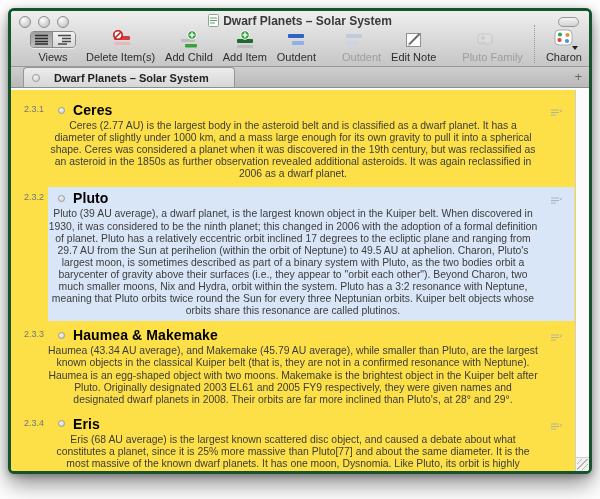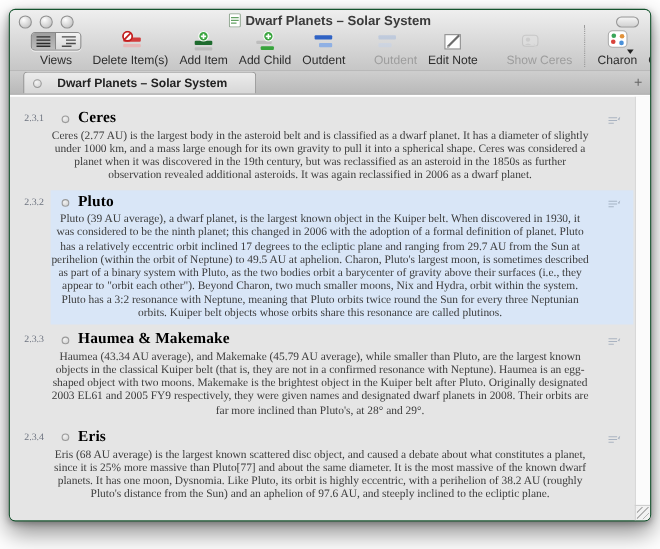--- a/index.html
+++ b/index.html
@@ -1,21 +1,21 @@
 <!DOCTYPE html>
 <html><head>
 <meta charset="utf-8">
 <style>
   * { margin:0; padding:0; box-sizing:border-box; }
   html,body { width:600px; height:499px; overflow:hidden; background:#fff;
               font-family:"Liberation Sans", sans-serif; }
 
   .window {
     position:absolute; left:8px; top:8px; width:584px; height:466px;
-    border-radius:6px; border:1px solid #14532d;
+    border-radius:6px; border:3px solid #14532d;
     box-shadow:0 10px 22px rgba(0,0,0,.45), 0 2px 6px rgba(0,0,0,.25);
     background:#fff; overflow:hidden;
   }
 
   
   .chrome {
     height:56px; background:linear-gradient(#efefef, #dcdcdc 45%, #c6c6c6);
     border-bottom:1px solid #9a9a9a; position:relative;
   }
   .titlebar { height:21px; position:relative; }
@@ -78,21 +78,21 @@
     background:linear-gradient(#ececec,#d7d7d7);
     border:1px solid #969696; border-bottom:none; border-radius:4px 4px 0 0;
     display:flex; align-items:center; padding-left:8px;
   }
   .tab-circle { width:8px; height:8px; border-radius:50%; border:1px solid #9a9a9a;
                 background:radial-gradient(circle at 35% 30%, #f4f4f4, #d0d0d0); margin-right:14px; }
   .tab-label { font-size:11px; font-weight:bold; color:#222; }
   .add-tab { position:absolute; right:7px; top:2px; font-size:13px; color:#666; }
 
   
-  .content { position:absolute; top:79px; left:0; right:0; bottom:0; background:#e5e5e5;font-family:Liberation Serif, serif; }
+  .content { position:absolute; top:79px; left:0; right:0; bottom:0; background:#fde047; }
   .scroll-strip {
     position:absolute; right:0; top:0; bottom:0; width:14px;
     background:#fbfbfb; border-left:1px solid #cfcfcf;
   }
   .resize-grip {
     position:absolute; right:0; bottom:0; width:14px; height:14px; background:#f2f2f2;
     border-left:1px solid #cfcfcf; border-top:1px solid #cfcfcf;
   }
   .resize-grip:before {
     content:""; position:absolute; inset:1px;
@@ -174,45 +174,45 @@
             <circle cx="8" cy="5" r="4.2" fill="#fff" stroke="#c21d1d" stroke-width="1.6"></circle>
             <line x1="5.2" y1="7.8" x2="10.8" y2="2.2" stroke="#c21d1d" stroke-width="1.6"></line>
           </svg>
         </div>
         <span class="lbl">Delete Item(s)</span>
       </div>
 
       <div class="tb-item">
         <div class="ic">
           <svg width="22" height="19" viewBox="0 0 22 19">
+            <rect x="3" y="9" width="14" height="3" rx="1" fill="#bdbdbd"></rect>
+            <rect x="7" y="14" width="12" height="3.5" rx="1" fill="#37a33c"></rect>
+            <circle cx="14" cy="5" r="4.3" fill="#37a33c" stroke="#fff" stroke-width="1"></circle>
+            <line x1="14" y1="2.6" x2="14" y2="7.4" stroke="#fff" stroke-width="1.5"></line>
+            <line x1="11.6" y1="5" x2="16.4" y2="5" stroke="#fff" stroke-width="1.5"></line>
+          </svg>
+        </div>
+        <span class="lbl">Add Child</span>
+      </div>
+
+      <div class="tb-item">
+        <div class="ic">
+          <svg width="22" height="19" viewBox="0 0 22 19">
             <rect x="3" y="9" width="16" height="4" rx="1" fill="#1e6b2e"></rect>
             <rect x="3" y="15" width="16" height="3" rx="1" fill="#bdbdbd"></rect>
             <circle cx="11" cy="5" r="4.3" fill="#37a33c" stroke="#fff" stroke-width="1"></circle>
             <line x1="11" y1="2.6" x2="11" y2="7.4" stroke="#fff" stroke-width="1.5"></line>
             <line x1="8.6" y1="5" x2="13.4" y2="5" stroke="#fff" stroke-width="1.5"></line>
           </svg>
         </div>
         <span class="lbl">Add Item</span>
       </div>
 
       <div class="tb-item">
         <div class="ic">
-          <svg width="22" height="19" viewBox="0 0 22 19">
-            <rect x="3" y="9" width="14" height="3" rx="1" fill="#bdbdbd"></rect>
-            <rect x="7" y="14" width="12" height="3.5" rx="1" fill="#37a33c"></rect>
-            <circle cx="14" cy="5" r="4.3" fill="#37a33c" stroke="#fff" stroke-width="1"></circle>
-            <line x1="14" y1="2.6" x2="14" y2="7.4" stroke="#fff" stroke-width="1.5"></line>
-            <line x1="11.6" y1="5" x2="16.4" y2="5" stroke="#fff" stroke-width="1.5"></line>
-          </svg>
-        </div>
-        <span class="lbl">Add Child</span>
-      </div>
-
-      <div class="tb-item">
-        <div class="ic">
           <svg width="20" height="16" viewBox="0 0 20 16">
             <rect x="2" y="2" width="16" height="4" rx="1" fill="#2f62c4"></rect>
             <rect x="6" y="9" width="12" height="4" rx="1" fill="#8fb0e4"></rect>
           </svg>
         </div>
         <span class="lbl">Outdent</span>
       </div>
 
       <div class="tb-item disabled">
         <div class="ic">
@@ -239,21 +239,21 @@
 
       <div class="tb-item disabled">
         <div class="ic">
           <svg width="20" height="18" viewBox="0 0 20 18">
             <rect x="3" y="3" width="14" height="10" rx="3" fill="#e2e2e2" stroke="#b0b0b0"></rect>
             <circle cx="8" cy="7" r="2" fill="#bdbdbd"></circle>
             <path d="M5 12 q3 -3 6 0" fill="#bdbdbd"></path>
             <path d="M13 10 l4 4 l-3 0 z" fill="#cfcfcf"></path>
           </svg>
         </div>
-        <span class="lbl">Show Ceres</span>
+        <span class="lbl">Pluto Family</span>
       </div>
 
       <div class="tb-sep"></div>
 
       <div class="tb-item">
         <div class="ic">
           <span class="label-wrap">
             <svg width="19" height="17" viewBox="0 0 19 17">
               <rect x="1" y="1" width="17" height="15" rx="4" fill="#fff" stroke="#ababab"></rect>
               <circle cx="6" cy="5.5" r="2.1" fill="#3aa65a"></circle>

